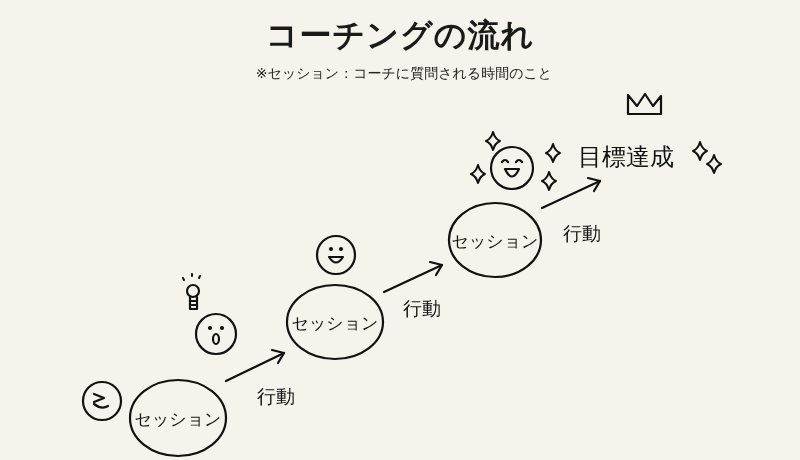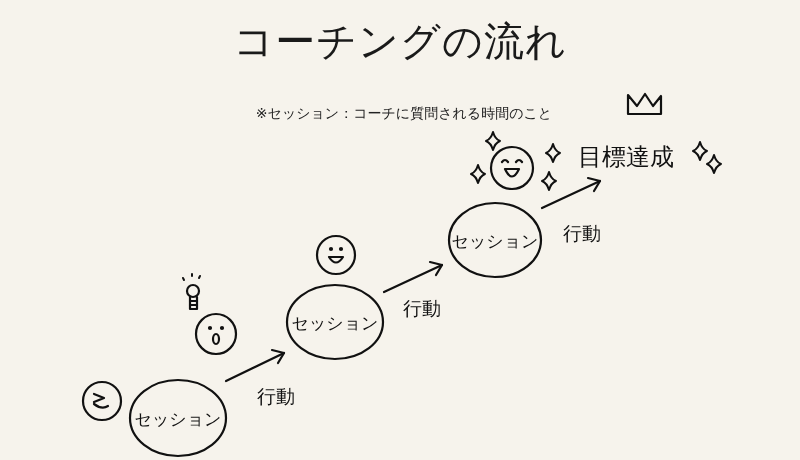--- a/index.html
+++ b/index.html
@@ -5,26 +5,26 @@
   html, body { margin: 0; padding: 0; }
   body {
     width: 800px; height: 460px; overflow: hidden;
     background: #f6f3ec;
     font-family: "DejaVu Sans", sans-serif;
     position: relative;
     color: #111;
   }
   .title {
     position: absolute; left: 0; right: 0; top: 14px;
-    text-align: center; font-size: 40px; font-weight: normal;
+    text-align: center; font-size: 32px; font-weight: bold;
     letter-spacing: 1px; color: #1a1a1a;
   }
   .subtitle {
     position: absolute; left: 8px; right: 0; top: 65px;
-    text-align: center; font-size: 14px; color: #222; margin-top: 40px;
+    text-align: center; font-size: 14px; color: #222;
   }
   svg.canvas { position: absolute; left: 0; top: 0; }
   .hand { font-family: "DejaVu Sans", sans-serif; fill: #111; }
 </style>
 </head>
 <body>
 
 <div class="title">コーチングの流れ</div>
 <div class="subtitle">※セッション：コーチに質問される時間のこと</div>
 

